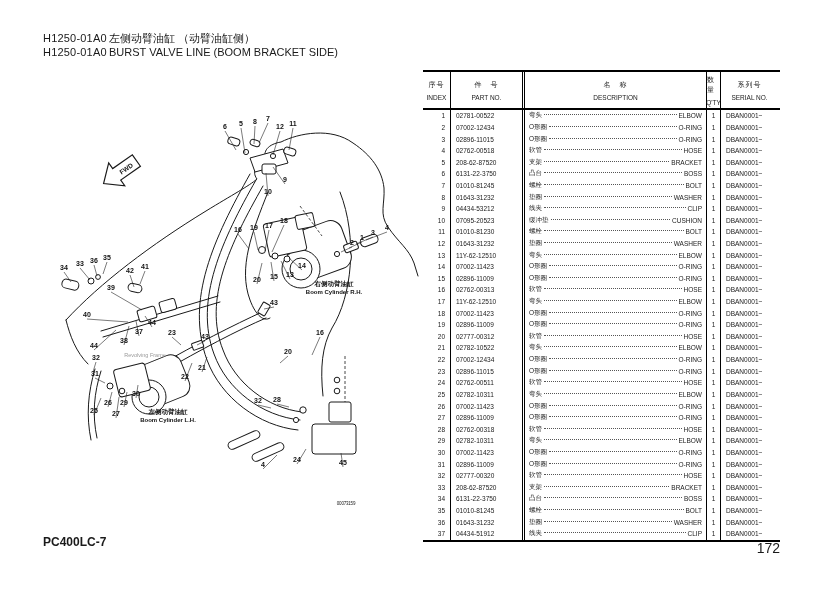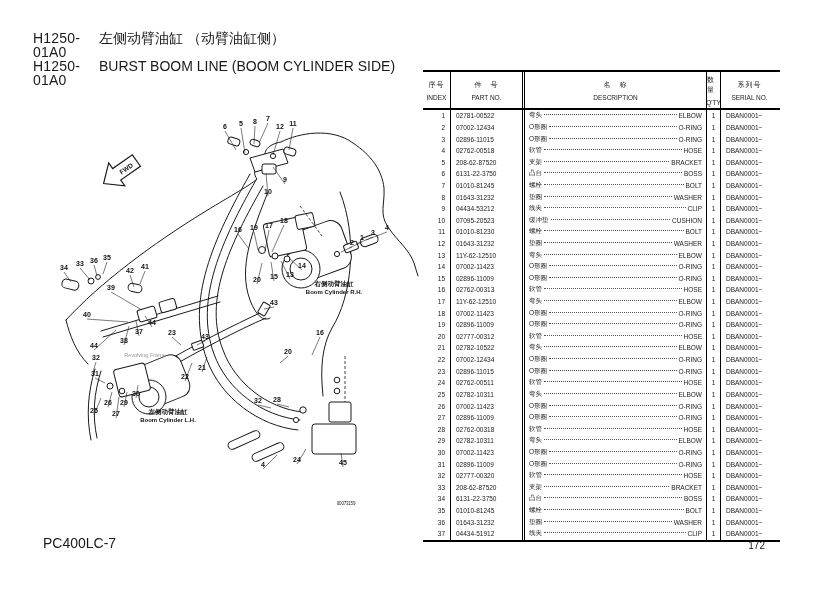--- a/index.html
+++ b/index.html
@@ -2,21 +2,21 @@
 <html><head>
 <meta charset="utf-8">
 <style>
   html,body{margin:0;padding:0;background:#888;}
   .page{
     position:relative;width:840px;height:594px;background:#fff;
     font-family:"Liberation Sans","DejaVu Sans",sans-serif;color:#1a1a1a;
     overflow:hidden;margin:0 auto;
   }
   
-  .titles{position:absolute;left:33px;top:31px;font-size:14px;line-height:14px;}
+  .titles{position:absolute;left:43px;top:31px;font-size:11px;line-height:14px;}
   .title-line{display:flex;}
   .title-code{width:66px;letter-spacing:.2px;}
   
   .diagram{position:absolute;left:28px;top:92px;}
   svg text{font-family:"Liberation Sans","DejaVu Sans",sans-serif;}
   .callout{font-size:7px;font-weight:bold;text-anchor:middle;fill:#111;}
   .dlabel-cn{font-size:6.5px;font-weight:bold;text-anchor:middle;fill:#111;}
   .dlabel-en{font-size:6px;font-weight:bold;text-anchor:middle;fill:#111;}
   .dlabel-faint{font-size:5.5px;text-anchor:middle;fill:#999;}
   .dwg-no{font-size:4.5px;text-anchor:middle;fill:#222;letter-spacing:-.2px;}
@@ -37,36 +37,36 @@
   .b1{border-right:1px solid #000;height:100%;}
   .b2{border-right:3px double #000;height:100%;}
   .c{display:flex;align-items:center;height:100%;box-sizing:border-box;}
   .ci{justify-content:flex-end;padding-right:5px;}
   .cp{padding-left:5px;}
   .cd{padding:0 4px;}
   .cd .dots{flex:1;border-bottom:1px dotted #555;margin:0 2px 2px 2px;min-width:6px;}
   .cq{justify-content:center;}
   .cs{padding-left:5px;}
   
-  .footer-model{position:absolute;left:43px;top:535px;font-size:14px;}
-  .footer-page{position:absolute;left:408px;top:540px;width:357px;text-align:right;font-size:10px;}
+  .footer-model{position:absolute;left:43px;top:535px;font-size:12px;font-weight:bold;}
+  .footer-page{position:absolute;left:423px;top:540px;width:357px;text-align:right;font-size:14px;}
 </style>
 </head>
 <body>
 
 <div class="page">
 
   <div class="titles">
     <div class="title-line">
       <span class="title-code">H1250-01A0</span>
       <span>左侧动臂油缸 （动臂油缸侧）</span>
     </div>
     <div class="title-line">
       <span class="title-code">H1250-01A0</span>
-      <span>BURST BOOM LINE (BOOM CYLINDER SIDE)</span>
+      <span>BURST VALVE LINE (BOOM BRACKET SIDE)</span>
     </div>
   </div>
 
   <div class="diagram">
     <svg width="397" height="438" viewBox="28 92 397 438">
 
       <g stroke="#1a1a1a" fill="none" stroke-width="1" stroke-linecap="round">
         <path d="M66,320 C100,283 152,244 206,211 C232,195 249,186 257,179 C251,171 257,164 267,161 C261,151 269,144 281,142 C299,133 331,127 353,143 C371,155 382,170 384,188 C385,204 379,214 388,227 C398,242 409,249 414,263 L418,276"></path>
         <path d="M66,320 C70,336 76,352 88,364"></path>
       </g>

